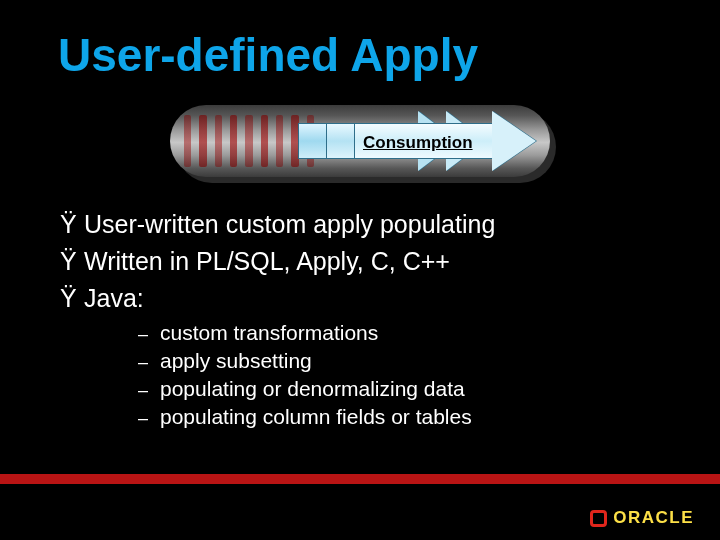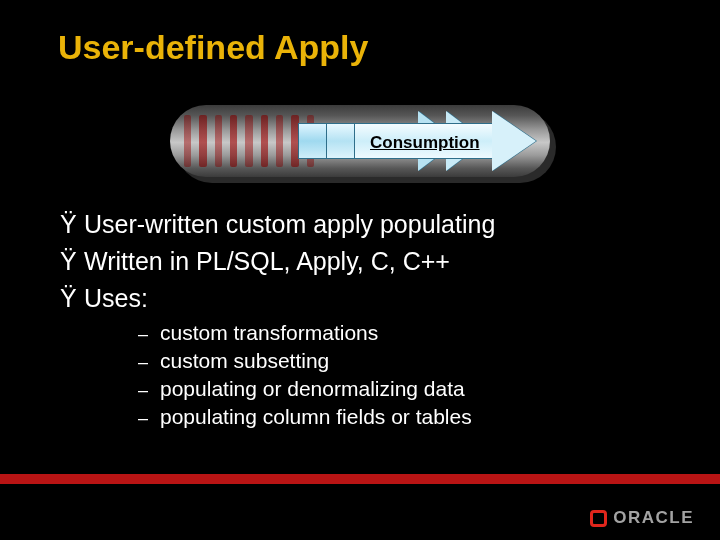--- a/index.html
+++ b/index.html
@@ -1,18 +1,18 @@
 <!DOCTYPE html>
 <html><head>
 <meta charset="utf-8">
 <style>
   * { margin: 0; padding: 0; box-sizing: border-box; }
   html, body { width: 720px; height: 540px; background: #000; color: #fff; font-family: Arial, Helvetica, sans-serif; overflow: hidden; }
   .slide { position: relative; width: 720px; height: 540px; }
-  .title { position: absolute; left: 58px; top: 28px; font-size: 34px; font-weight: bold; color: #eab308; }
+  .title { position: absolute; left: 58px; top: 28px; font-size: 46px; font-weight: bold; color: #0ea5e9; }
 
   
   .pill-wrap { position: absolute; left: 170px; top: 105px; width: 380px; height: 72px; }
   .pill-shadow { position: absolute; left: 6px; top: 6px; width: 380px; height: 72px; border-radius: 36px; background: #2a2a2a; }
   .pill-body { position: absolute; left: 0; top: 0; width: 380px; height: 72px; border-radius: 36px; background: linear-gradient(#3b3b3b, #575757 15%, #9a9a9a 35%, #c8c8c8 52%, #9a9a9a 70%, #575757 88%, #3b3b3b); overflow: hidden; }
   .stripes { position: absolute; left: 14px; top: 10px; width: 130px; height: 52px; display: flex; gap: 8px; align-items: stretch; }
   .stripes span { width: 8px; background: linear-gradient(#7b0000, #a10000 50%, #7b0000); border-radius: 2px; opacity: .6; }
   .stripes span:nth-child(odd){ opacity:.45; }
   .arrowblock { position: absolute; left: 128px; top: 6px; width: 250px; height: 60px; }
   .arrow { position: absolute; height: 60px; }
@@ -20,36 +20,36 @@
   .arrow .head { position: absolute; top: 0; width: 0; height: 0; border-top: 30px solid transparent; border-bottom: 30px solid transparent; }
   .arrow.a3 { left: 0; width: 164px; z-index: 1; }
   .arrow.a3 .shaft { width: 124px; }
   .arrow.a3 .head  { left: 120px; border-left: 40px solid #b7e2f2; filter: drop-shadow(1px 0 0 #2e6e8a); }
   .arrow.a2 { left: 28px; width: 164px; z-index: 2; }
   .arrow.a2 .shaft { width: 124px; background: linear-gradient(#e9f9ff,#b4e2f3 50%,#ddf4fc); }
   .arrow.a2 .head  { left: 120px; border-left: 40px solid #c8eaf6; filter: drop-shadow(1px 0 0 #2e6e8a); }
   .arrow.a1 { left: 56px; width: 184px; z-index: 3; }
   .arrow.a1 .shaft { width: 142px; background: linear-gradient(#f4fcff,#cdeef9 50%,#eefaff); }
   .arrow.a1 .head  { left: 138px; border-left: 44px solid #d7f1fa; filter: drop-shadow(1px 0 0 #2e6e8a); }
-  .arrowlabel { position: absolute; left: 72px; top: 22px; z-index: 5; font-size: 17px; font-weight: bold; color: #000; text-decoration: underline; }
+  .arrowlabel { position: absolute; left: 65px; top: 22px; z-index: 5; font-size: 17px; font-weight: bold; color: #000; text-decoration: underline; }
 
   
   .bullets { position: absolute; left: 60px; top: 210px; width: 600px; }
   .b1 { font-size: 25px; color: #fff; margin-bottom: 8px; display: flex; align-items: baseline; }
   .b1 .mark { color: #fff; font-size: 25px; width: 24px; flex: 0 0 24px; }
   .subs { margin-left: 78px; margin-top: 4px; }
   .b2 { font-size: 21px; color: #fff; margin-bottom: 4px; display: flex; align-items: baseline; }
   .b2 .mark { width: 22px; flex: 0 0 22px; text-align: left; font-size: 18px; }
 
   
   .footer { position: absolute; left: 0; bottom: 0; width: 720px; height: 56px; background: #000; }
   .redbar { position: absolute; left: 0; bottom: 42px; width: 720px; height: 24px; background: #b81414; }
   .logo { position: absolute; right: 26px; bottom: 12px; display: flex; align-items: center; gap: 6px; }
   .logo .sq { width: 17px; height: 17px; border: 3px solid #e1261c; border-radius: 4px; }
-  .logo .word { color: #a3a3a3; font-weight: bold; font-size: 17px; letter-spacing: 1.5px; font-family: Arial, sans-serif; }
+  .logo .word { color: #fde047; font-weight: bold; font-size: 17px; letter-spacing: 1.5px; font-family: Arial, sans-serif; }
 </style>
 </head>
 <body>
 
 <div class="slide">
 
   <div class="title">User-defined Apply</div>
 
   <div class="pill-wrap">
     <div class="pill-shadow"></div>
@@ -87,30 +87,30 @@
     <div class="b1">
       <span class="mark">Ÿ</span>
       <span>User-written custom apply populating</span>
     </div>
     <div class="b1">
       <span class="mark">Ÿ</span>
       <span>Written in PL/SQL, Apply, C, C++</span>
     </div>
     <div class="b1">
       <span class="mark">Ÿ</span>
-      <span>Uses:</span>
+      <span>Java:</span>
     </div>
     <div class="subs">
       <div class="b2">
         <span class="mark">–</span>
         <span>custom transformations</span>
       </div>
       <div class="b2">
         <span class="mark">–</span>
-        <span>custom subsetting</span>
+        <span>apply subsetting</span>
       </div>
       <div class="b2">
         <span class="mark">–</span>
         <span>populating or denormalizing data</span>
       </div>
       <div class="b2">
         <span class="mark">–</span>
         <span>populating column fields or tables</span>
       </div>
     </div>

